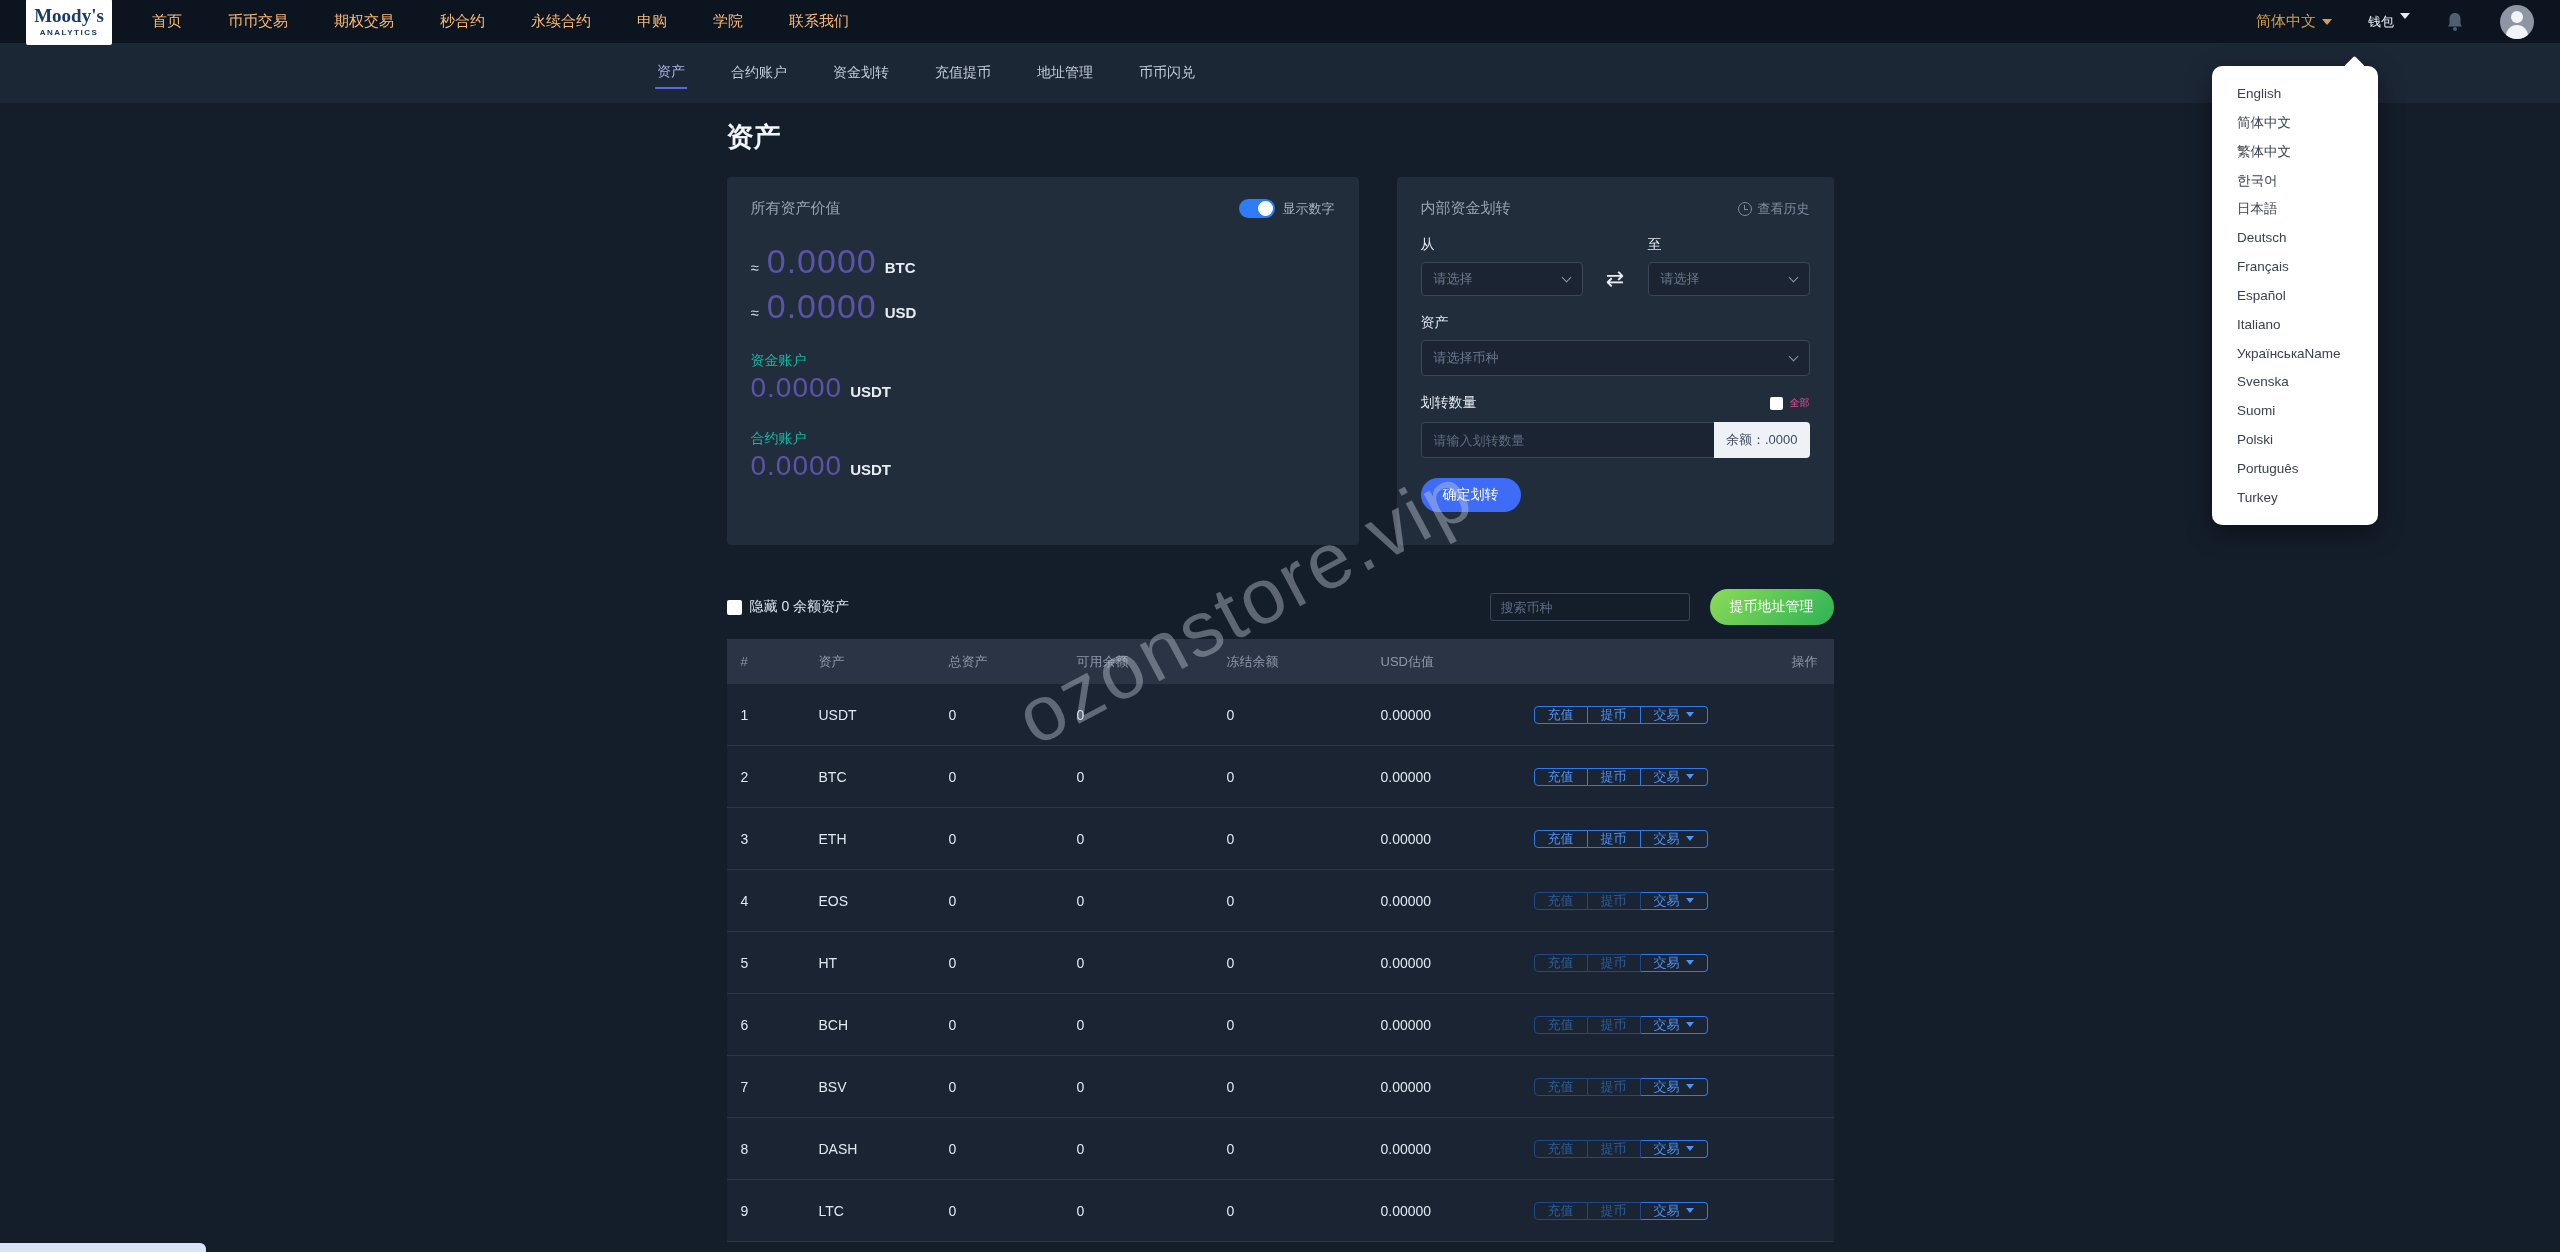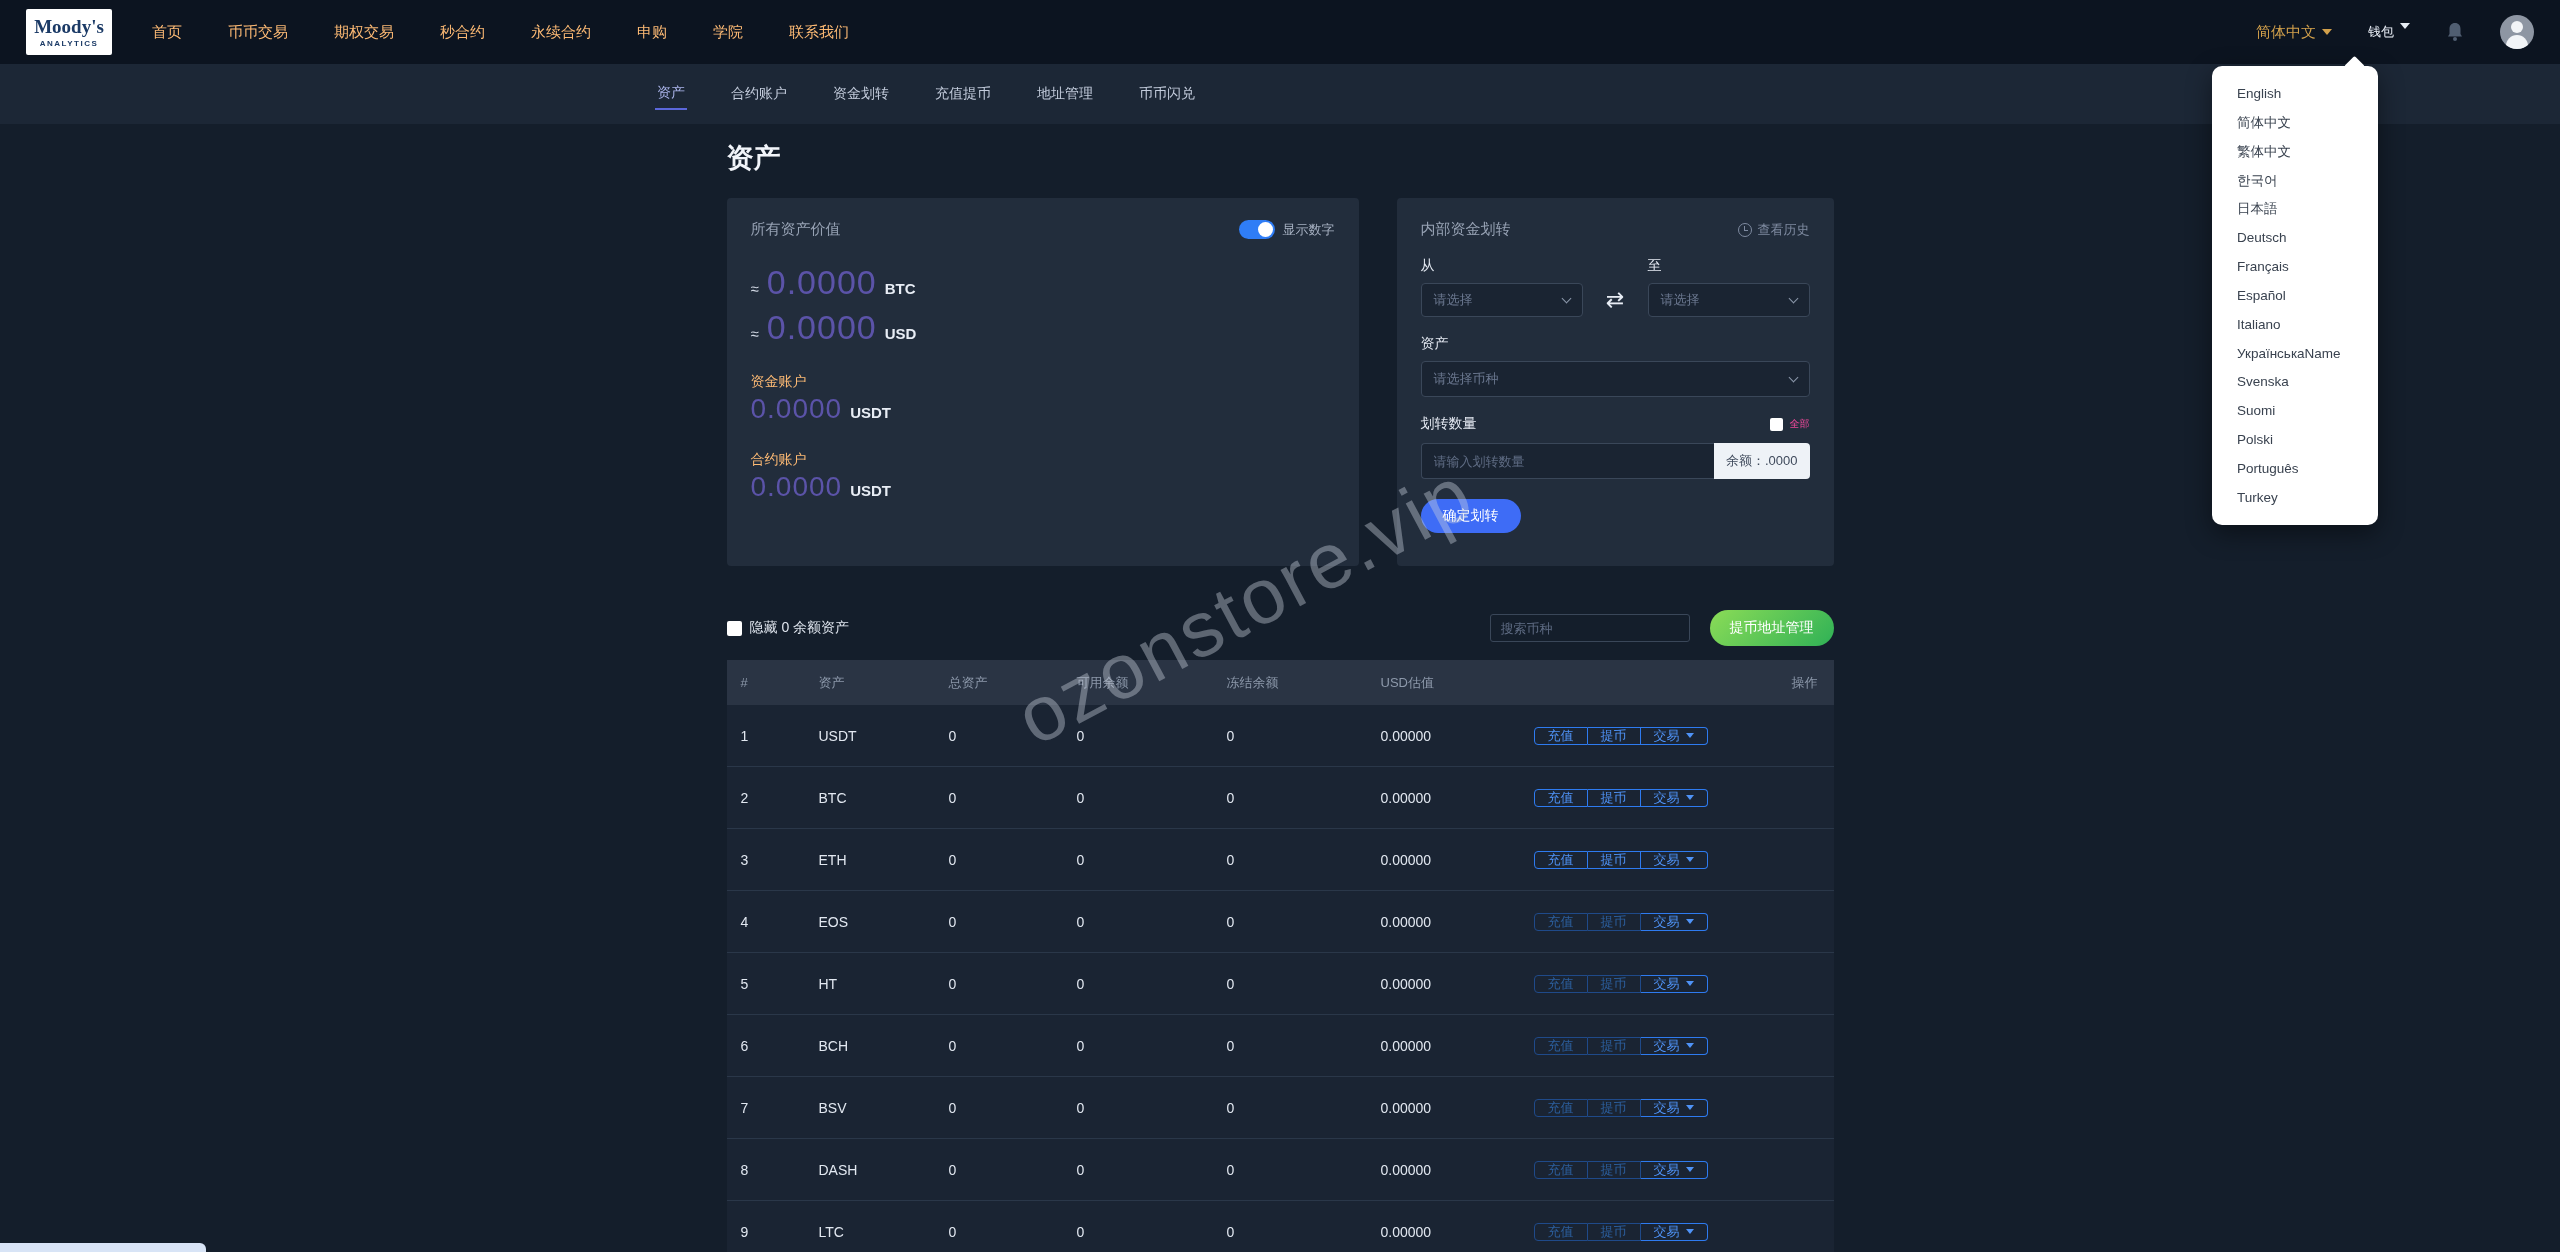--- a/index.html
+++ b/index.html
@@ -2,21 +2,21 @@
 <html><head>
 <meta charset="utf-8">
 <style>
   * { margin:0; padding:0; box-sizing:border-box; }
   html,body { width:2560px; height:1252px; overflow:hidden; }
   body {
     font-family:"Liberation Sans", sans-serif;
     background:#141e2b; color:#e2e8f1; position:relative;
   }
   
-  .topbar { height:64px; background:#0c1420; display:flex; align-items:center; padding:0 26px; }
+  .topbar { height:43px; background:#0c1420; display:flex; align-items:center; padding:0 26px; }
   .logo { width:86px; height:46px; background:#ffffff; border-radius:2px; display:flex; flex-direction:column; align-items:center; justify-content:center; margin-right:40px; }
   .logo .l1 { font-family:"Liberation Serif", serif; font-size:19px; font-weight:bold; color:#1b3a66; line-height:1; }
   .logo .l2 { font-size:8px; letter-spacing:1.5px; font-weight:bold; color:#1b3a66; margin-top:3px; }
   .nav-links { display:flex; align-items:center; gap:46px; }
   .nav-link { font-size:15px; color:#fdba74; cursor:pointer; white-space:nowrap; }
   .top-right { margin-left:auto; display:flex; align-items:center; gap:36px; }
   .lang-item { color:#d2a04b; font-size:15px; display:flex; align-items:center; gap:6px; cursor:pointer; }
   .wallet-item { color:#e8edf5; font-size:13px; display:flex; gap:6px; cursor:pointer; }
   .caret-down { width:0; height:0; border-left:5px solid transparent; border-right:5px solid transparent; border-top:6px solid currentColor; display:inline-block; }
   .bell { width:18px; height:20px; position:relative; opacity:.85; }
@@ -38,21 +38,21 @@
   .panel-head { display:flex; align-items:center; justify-content:space-between; }
   .panel-title { font-size:15px; color:#97a2b4; }
   .toggle-wrap { display:flex; align-items:center; gap:8px; }
   .toggle { width:36px; height:19px; border-radius:10px; background:#2f7df6; position:relative; cursor:pointer; }
   .toggle .knob { position:absolute; width:15px; height:15px; border-radius:50%; background:#fff; top:2px; right:2px; }
   .toggle-label { font-size:13px; color:#a7b1c2; }
   .big-line { display:flex; align-items:baseline; gap:8px; margin-top:6px; }
   .approx { font-size:15px; color:#cfd6e2; }
   .big-val { font-size:34px; color:#5b53a8; letter-spacing:1px; }
   .big-unit { font-size:15px; font-weight:bold; color:#e8edf5; }
-  .acct-label { font-size:14px; color:#fdba74; margin-top:26px; }
+  .acct-label { font-size:14px; color:#14b8a6; margin-top:26px; }
   .acct-line { display:flex; align-items:baseline; gap:8px; margin-top:2px; }
   .acct-val { font-size:28px; color:#5b53a8; letter-spacing:1px; }
   .values-block { margin-top:24px; }
   
   .history { display:flex; align-items:center; gap:6px; font-size:13px; color:#7e8aa0; cursor:pointer; }
   .clock { width:14px; height:14px; border:1.5px solid #7e8aa0; border-radius:50%; position:relative; }
   .clock:after { content:""; position:absolute; left:5px; top:2px; width:1.5px; height:5px; background:#7e8aa0; }
   .clock:before { content:""; position:absolute; left:5px; top:6px; width:4px; height:1.5px; background:#7e8aa0; }
   .form-row { display:flex; align-items:flex-end; margin-top:18px; }
   .form-col { display:flex; flex-direction:column; gap:8px; }

